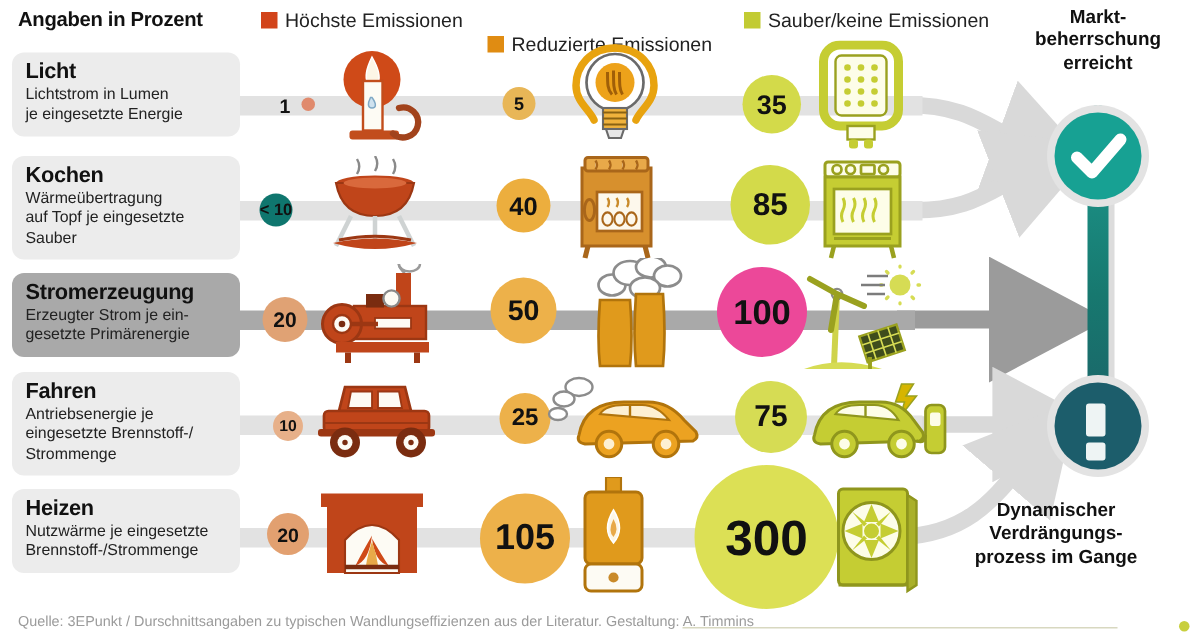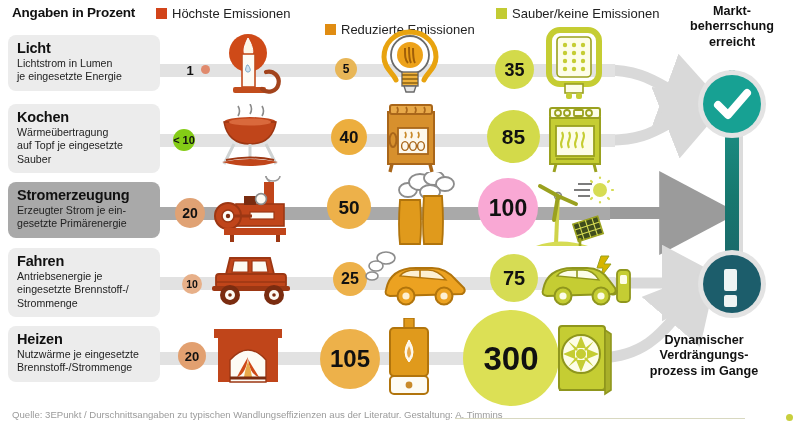--- a/index.html
+++ b/index.html
@@ -11,21 +11,21 @@
   
   #header{position:absolute;left:0;top:0;width:799px;height:26px;}
   #legend-title{
     position:absolute;left:12px;top:5px;font-size:13.5px;font-weight:bold;
     letter-spacing:-.2px;color:#111;
   }
   .legend-item{position:absolute;top:6px;font-size:13px;color:#222;white-space:nowrap;}
   .legend-item .sw{
     display:inline-block;width:11px;height:11px;vertical-align:-1px;margin-right:5px;
   }
-  .lg0{left:156px;} .lg1{left:325px;margin-top:16px;} .lg2{left:496px;}
+  .lg0{left:174px;} .lg1{left:325px;margin-top:16px;} .lg2{left:496px;}
   
   .rtitle{
     position:absolute;width:128px;text-align:center;font-size:12.6px;font-weight:bold;
     line-height:1.22;color:#111;
   }
   #mkt-title{left:668px;top:4px;}
   #dyn-title{left:640px;top:333px;}
   
   #stem-shadow{
     position:absolute;left:728px;top:72px;width:15px;height:232px;border-radius:8px;
@@ -190,21 +190,21 @@
 <div class="row" style="top:0">
   <div class="bar" style="left:160px;top:134px;width:455px;"></div>
 
   <div class="lbl" style="top:104px;">
     <h3>Kochen</h3>
     <p>Wärmeübertragung</p>
     <p>auf Topf je eingesetzte</p>
     <p>Sauber</p>
   </div>
 
-  <div class="bub" style="left:173px;top:129px;width:22px;height:22px;background:#84cc16;font-size:11px;">
+  <div class="bub" style="left:173px;top:129px;width:22px;height:22px;background:#0f766e;font-size:11px;">
     <span>&lt; 10</span>
   </div>
   <svg style="position:absolute;left:212px;top:104px;" width="76" height="66" viewBox="0 0 76 66">
     <path d="M26,2 q3,5 0,10 M38,0 q3,5 0,10 M50,2 q3,5 0,10" stroke="#8a8a8a" stroke-width="1.6" fill="none"></path>
     <ellipse cx="38" cy="18" rx="26" ry="5" fill="#c0451a"></ellipse>
     <path d="M12,18 q4,22 26,22 q22,0 26,-22 Z" fill="#c0451a" stroke="#9c3713" stroke-width="1.4"></path>
     <ellipse cx="38" cy="18" rx="22" ry="4" fill="#e1got" opacity="0"></ellipse>
     <ellipse cx="38" cy="18" rx="21" ry="3.6" fill="#d9693c"></ellipse>
     <path d="M22,40 L12,60 M38,40 L38,60 M54,40 L64,60" stroke="#cfd3d3" stroke-width="3"></path>
     <path d="M10,58 q28,-6 56,0 q-28,8 -56,0 Z" fill="#c0451a"></path>
@@ -298,21 +298,21 @@
       <ellipse cx="30" cy="18" rx="9" ry="7"></ellipse>
         <ellipse cx="42" cy="10" rx="11" ry="8"></ellipse>
       <ellipse cx="56" cy="6" rx="10" ry="7"></ellipse>
         <ellipse cx="67" cy="12" rx="9" ry="7"></ellipse>
       <ellipse cx="52" cy="20" rx="10" ry="7"></ellipse>
     </g>
     <path d="M22,28 q-2,26 0,44 h20 q2,-18 0,-44 Z" fill="#e09a1c" stroke="#b1740c" stroke-width="1.8"></path>
     <path d="M46,24 q-2,28 0,48 h18 q2,-20 0,-48 Z" fill="#e09a1c" stroke="#b1740c" stroke-width="1.8"></path>
   </svg>
 
-  <div class="bub" style="left:478px;top:178px;width:60px;height:60px;background:#f9a8d4;font-size:23px;">
+  <div class="bub" style="left:478px;top:178px;width:60px;height:60px;background:#ec4899;font-size:23px;">
     <span>100</span>
   </div>
   <svg style="position:absolute;left:534px;top:176px;" width="82" height="74" viewBox="0 0 82 74">
     <circle cx="66" cy="14" r="7" fill="#d6dc54"></circle>
     <g stroke="#d6dc54" stroke-width="2.2" stroke-linecap="round">
       <path d="M66,2 v-0.5 M66,26 v0.5 M54,14 h-1 M78,14 h1 M58,6 l-1,-1 M74,22 l1,1 M74,6 l1,-1 M58,22 l-1,1"></path>
     </g>
     <g stroke="#7c7c7c" stroke-width="1.8">
       <path d="M44,8 h14 M40,14 h16 M44,20 h12"></path>
     </g>

